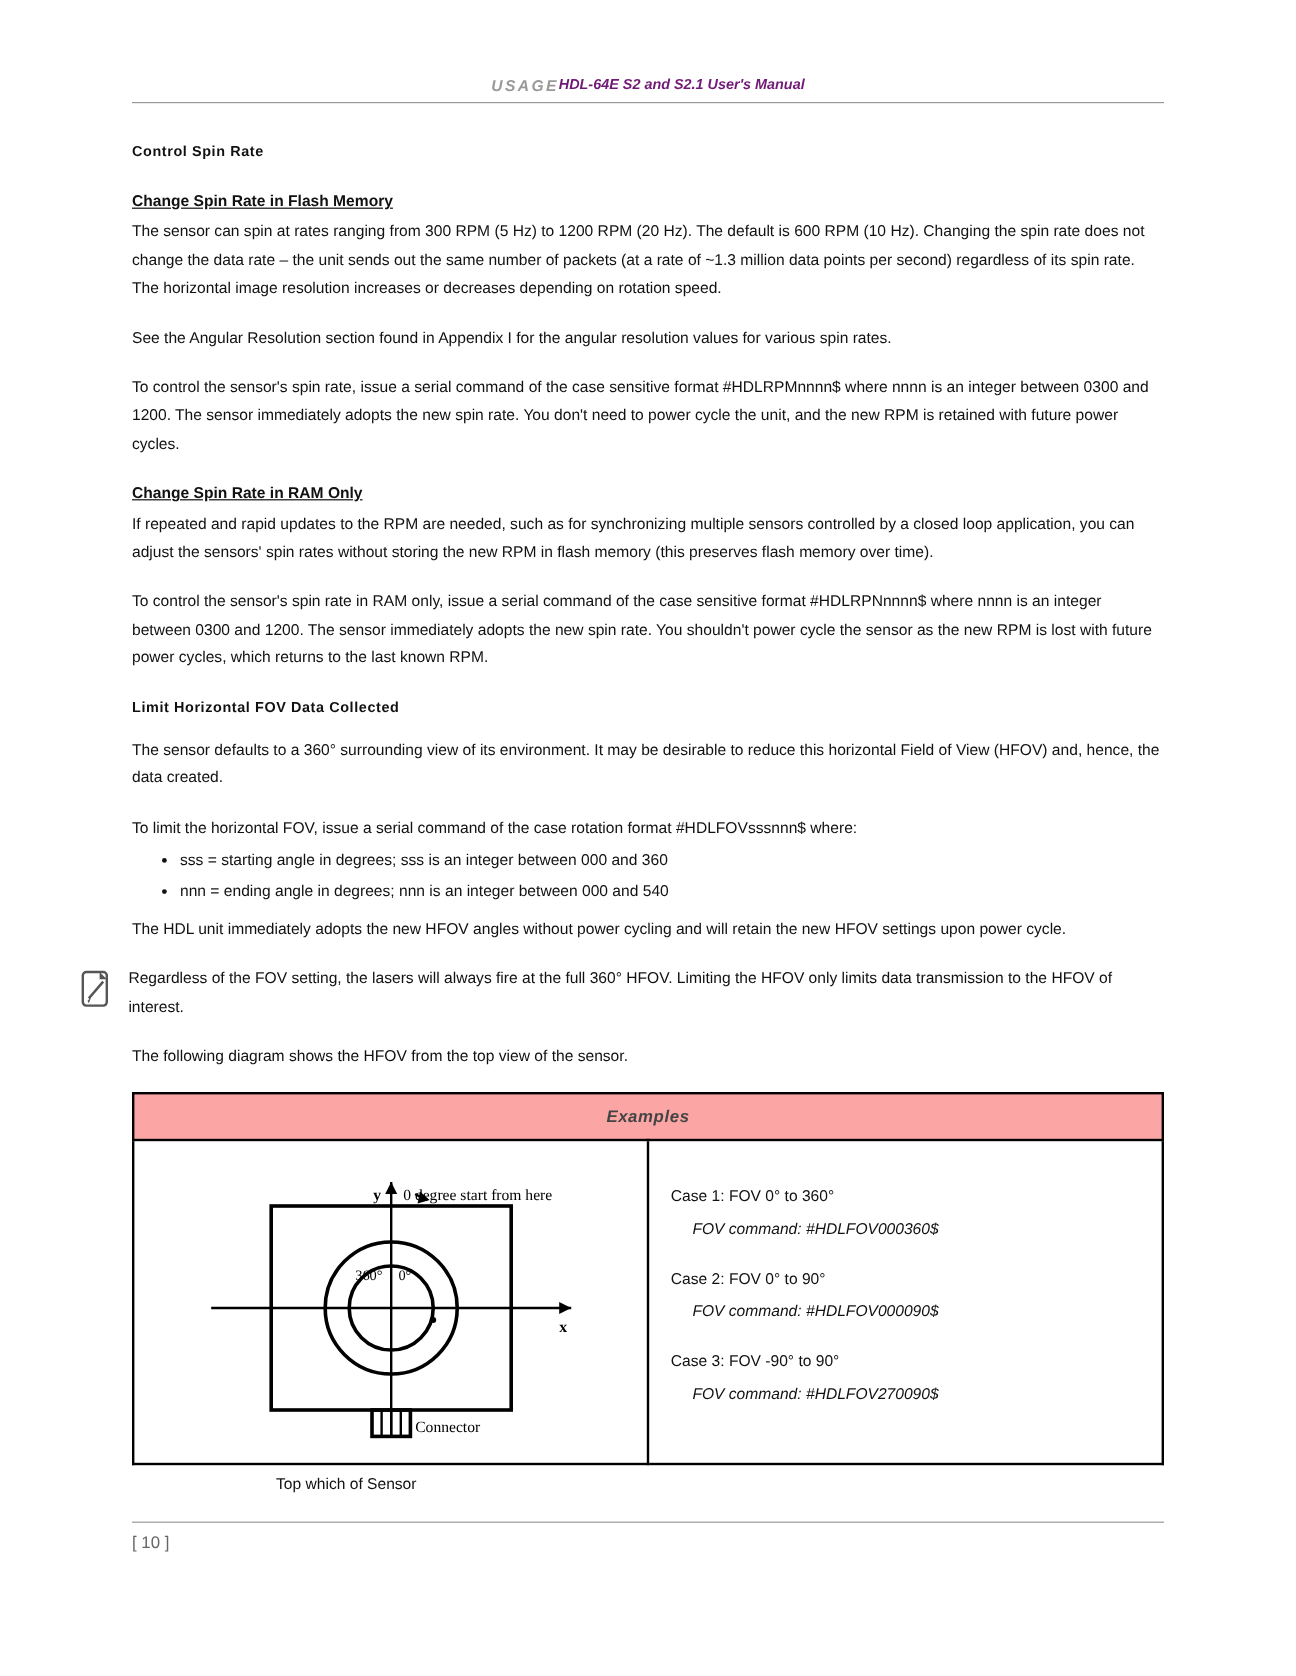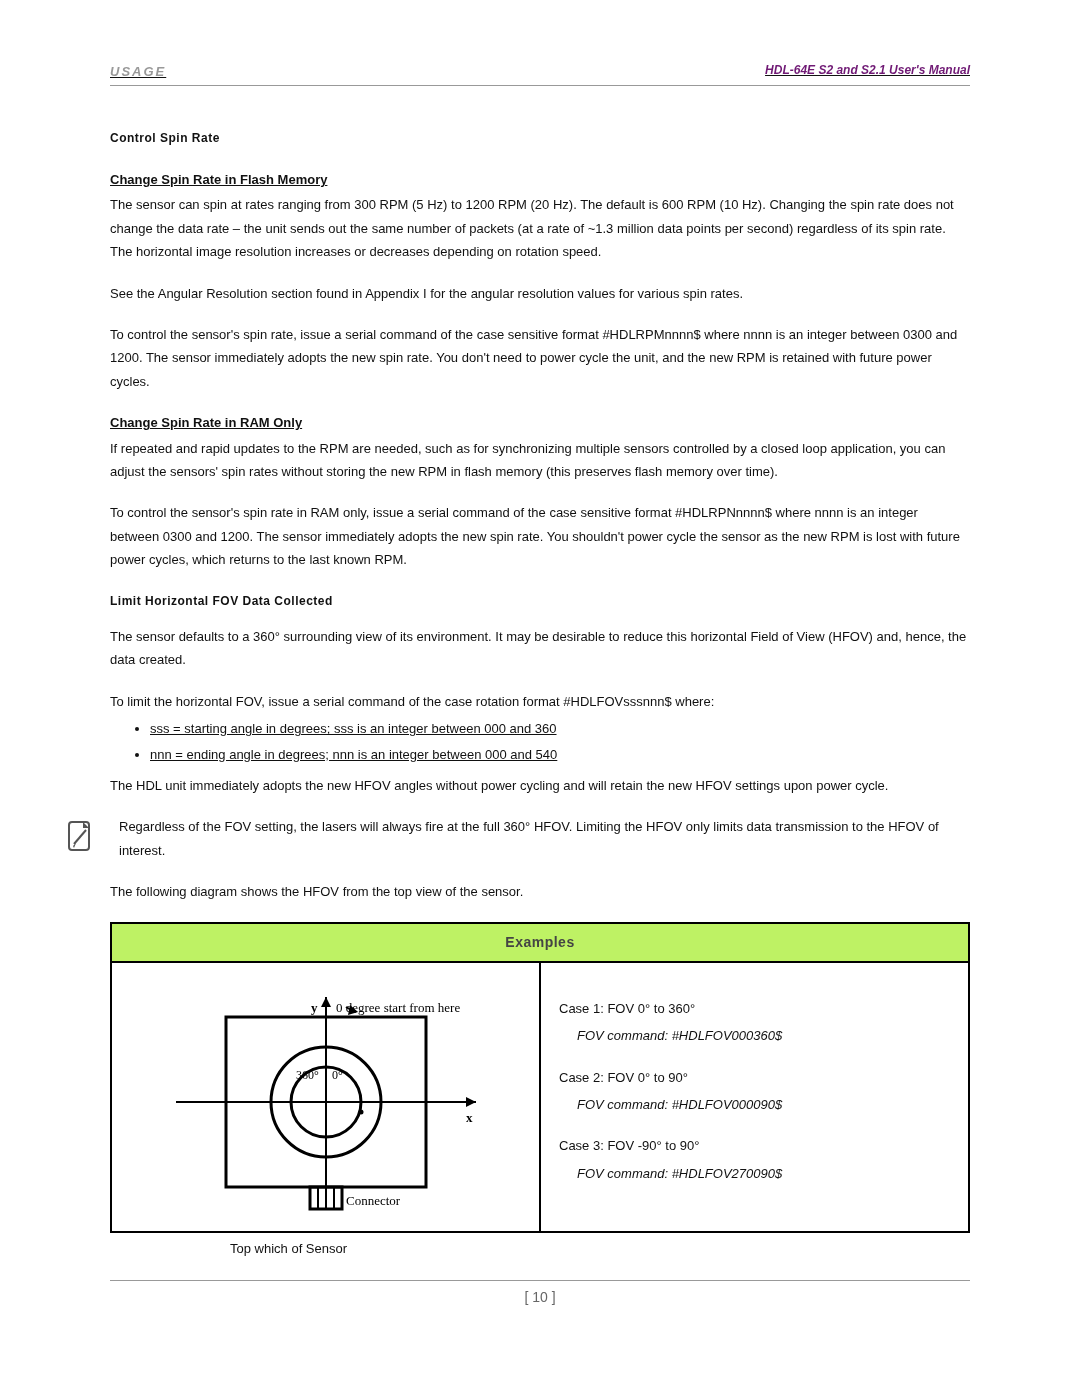--- a/index.html
+++ b/index.html
@@ -8,25 +8,24 @@
     font-size: 13px;
     color: #111;
     background: #fff;
     margin: 0;
     padding: 60px 110px 40px 110px;
     width: 1080px;
     line-height: 1.8;
   }
   .running-header {
     display: flex;
-    justify-content: space-between;
+    justify-content: center;
     border-bottom: 1px solid #999;
     padding-bottom: 2px;
-    margin-bottom: 42px;
-    text-decoration: underline;
+    margin-bottom: 30px;
   }
   .running-header .left {
     font-style: italic;
     font-weight: bold;
     color: #999;
     letter-spacing: 2px;
     font-size: 13px;
   }
   .running-header .right {
     font-style: italic;
@@ -45,66 +44,65 @@
     font-weight: bold;
     font-size: 13px;
     margin: 18px 0 0 0;
     text-decoration: underline;
   }
   p { margin: 2px 0 18px 0; }
   p.tight { margin-bottom: 4px; }
   ul.bullets {
     margin: 4px 0 8px 40px;
     padding: 0;
-    text-decoration: underline;
   }
   ul.bullets li { list-style: disc; margin: 2px 0; }
   .note-row {
     display: flex;
-    gap: 24px;
+    gap: 12px;
     margin: 14px 0 18px 0;
   }
   .note-icon {
     width: 30px; height: 36px;
     flex: 0 0 30px;
     margin-left: -45px;
     margin-top: 4px;
   }
   .note-icon svg { width: 30px; height: 36px; }
   .note-txt { flex: 1; }
   table.examples {
     width: 100%;
     border-collapse: collapse;
     border: 2px solid #000;
     margin-top: 8px;
   }
   table.examples th {
-    background: #bef264;
+    background: #fca5a5;
     text-align: center;
     font-weight: 900;
     color: #444;
     font-size: 14px;
     padding: 6px;
     border: 2px solid #000;
     letter-spacing: 0.5px;
+    font-style: italic;
   }
   table.examples td {
     border: 2px solid #000;
     vertical-align: top;
     padding: 14px 18px;
     width: 50%;
   }
   .diagram-cell { padding: 14px 8px 10px 8px; text-align: left; }
   .diagram-cell svg { display: block; margin: 0 auto; }
   .caption { font-size: 13px; margin: 4px 0 0 120px; }
   .right-cases p { margin: 0 0 4px 0; }
   .right-cases .indent { margin-left: 18px; margin-bottom: 18px; font-style: italic;}
   .right-cases { padding-top: 20px; }
   .page-footer {
-    text-align: center;
     margin-top: 20px;
     color: #666;
     font-size: 14px;
     border-top: 1px solid #999;
     padding-top: 4px;
   }
 </style>
 </head>
 <body>
 

